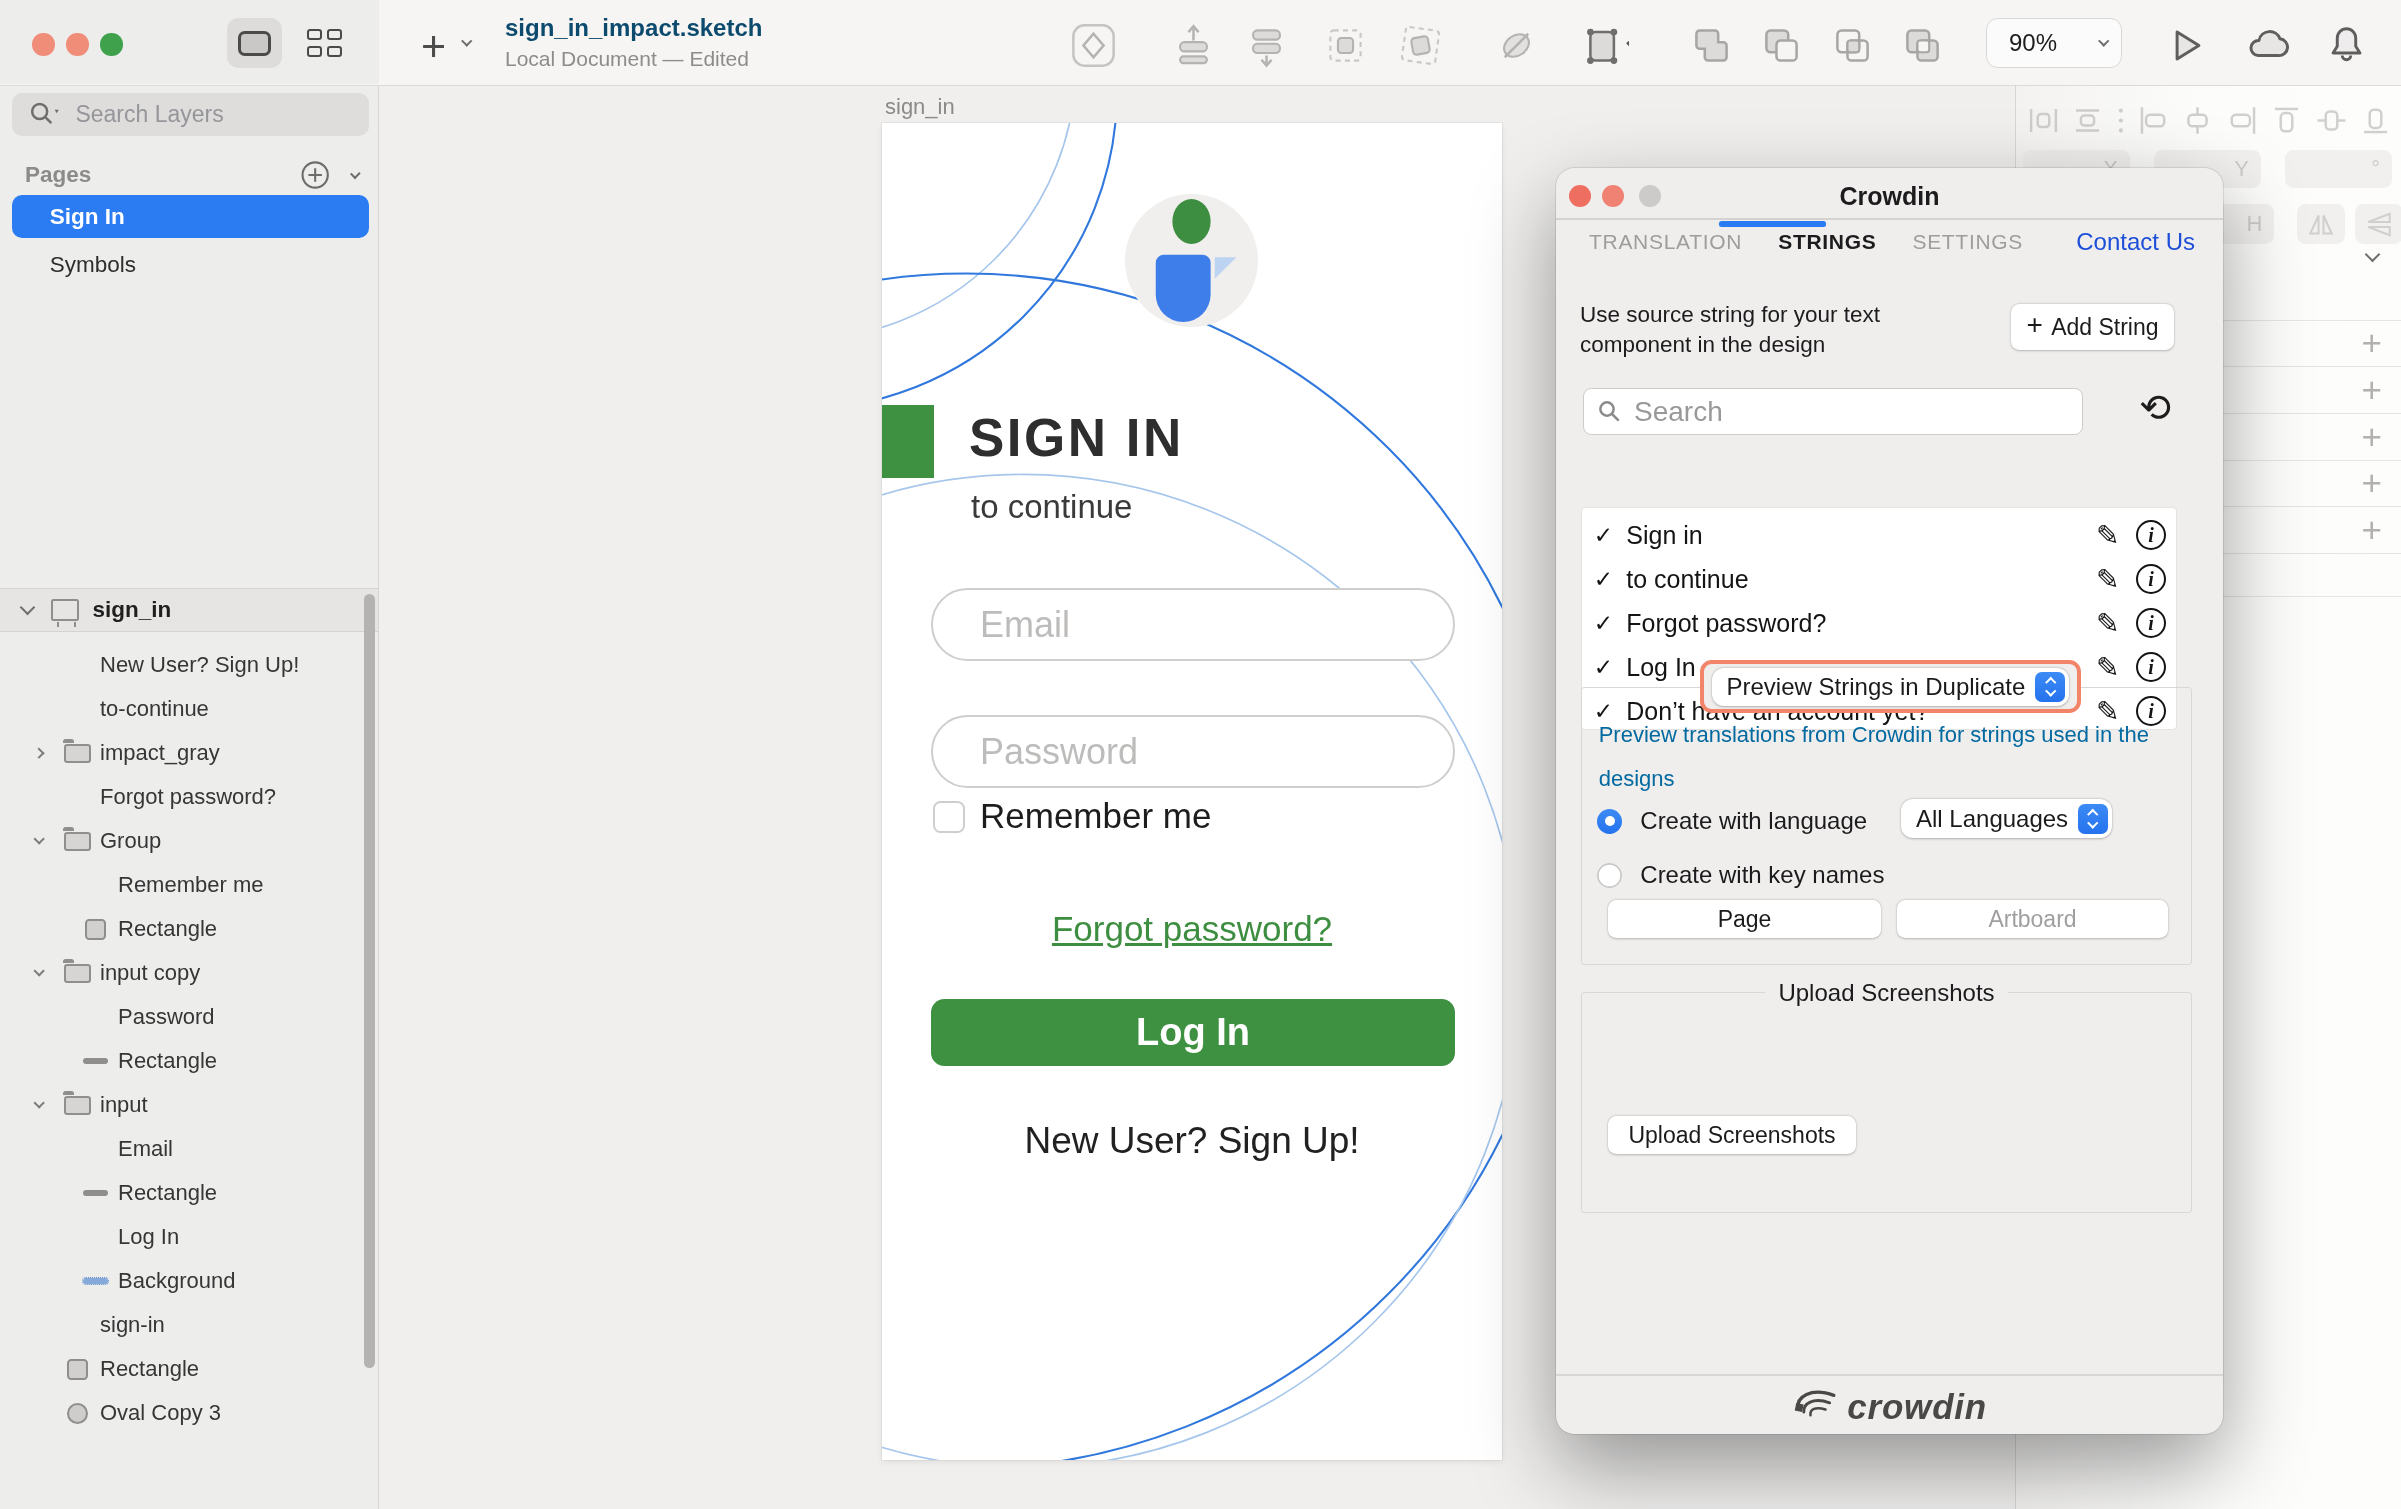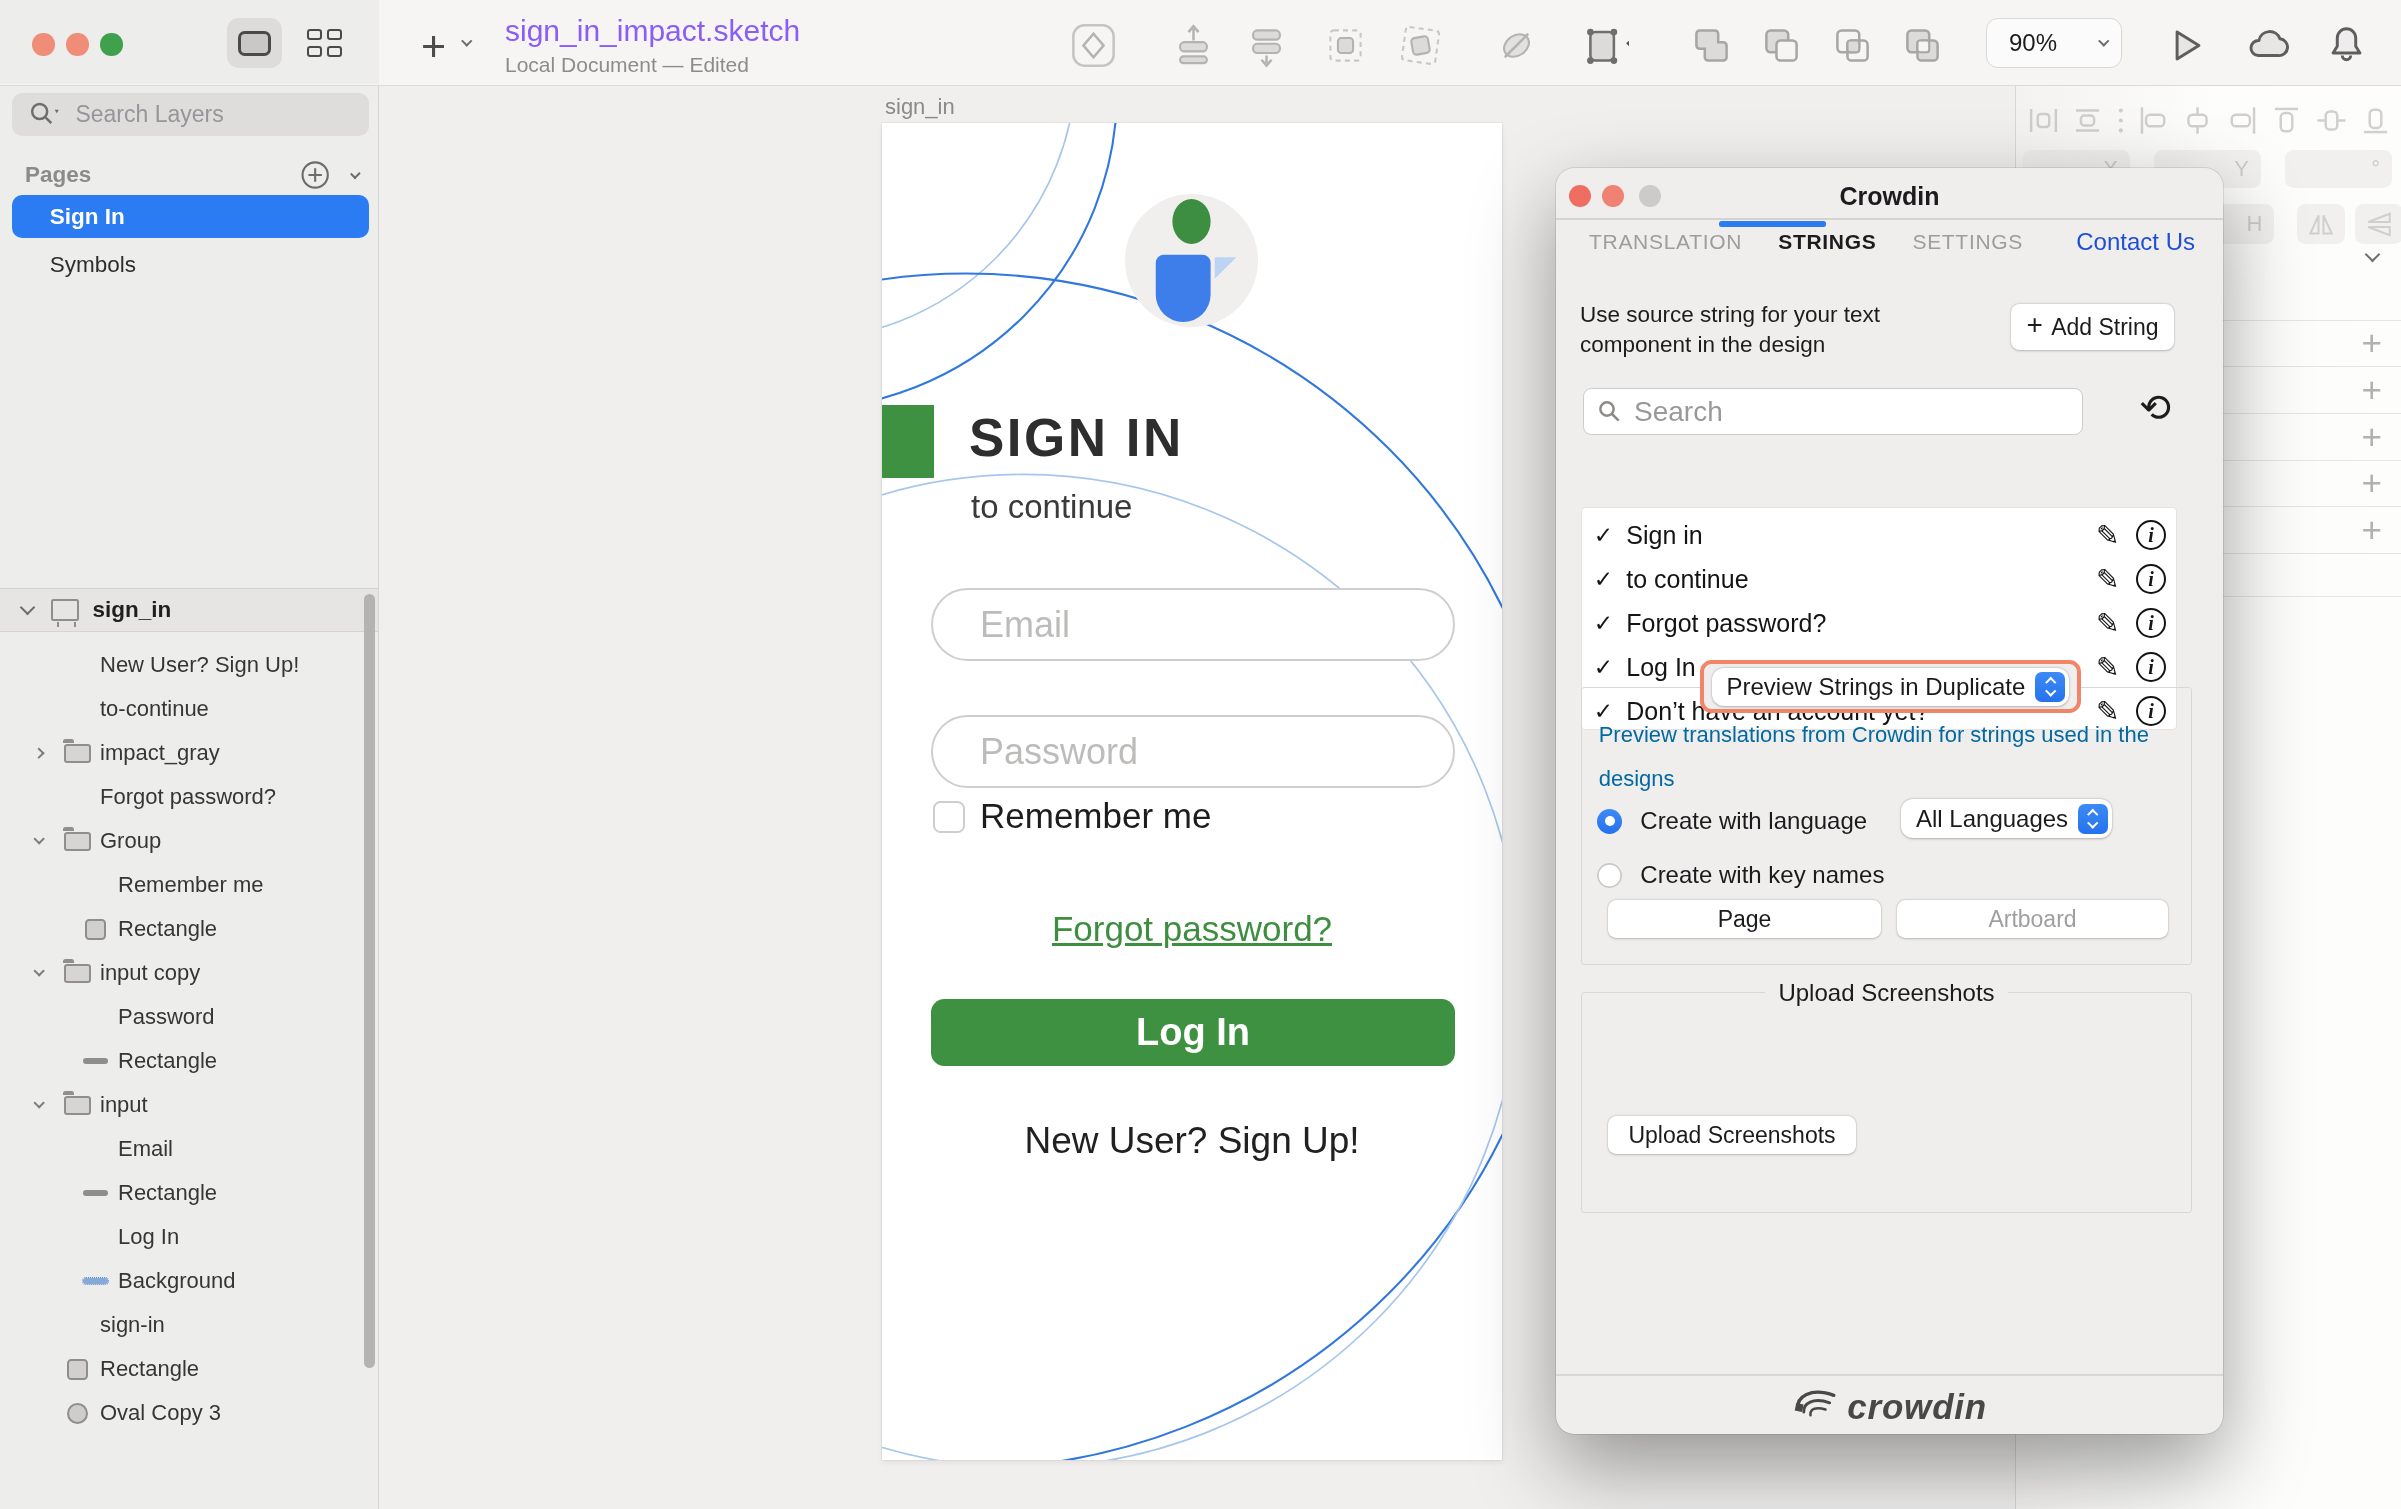--- a/index.html
+++ b/index.html
@@ -11,21 +11,21 @@
   .toolbar-left { position:absolute; left:0; top:0; width:379px; height:84px; background:#ededec; }
   .tl-light { position:absolute; top:33px; width:22.5px; height:22.5px; border-radius:50%; }
   .view-toggle { position:absolute; top:18.3px; width:55px; height:50px; border-radius:11.7px; display:flex; align-items:center; justify-content:center; }
   .view-toggle.sel { background:#dddcdb; }
   .vt-frame { width:33px; height:25px; border:3.3px solid #4a4a4a; border-radius:6.7px; background:#c9c8c7; }
   .vt-grid { display:grid; grid-template-columns:15px 15px; grid-gap:5.8px; }
   .vt-grid span { width:15px; height:11px; border:2.9px solid #4a4a4a; border-radius:3.3px; }
   .tb-plus { position:absolute; left:421px; top:22px; font-size:43px; font-weight:300; color:#4c4c4c; }
   .tb-plus-chev { position:absolute; left:463px; top:37px; }
   .doc-titles { position:absolute; left:505px; top:14px; }
-  .doc-title { font-size:30px; font-weight:400; color:#8b5cf6; }
+  .doc-title { font-size:24px; font-weight:700; color:#0c4a6e; }
   .doc-subtitle { font-size:21px; color:#8e8c8b; margin-top:5px; }
   .tb-icon { position:absolute; top:22px; width:47px; height:47px; display:flex; align-items:center; justify-content:center; }
   .zoom-ctl { position:absolute; left:1986px; top:18.3px; width:136px; height:50px; background:#fcfbfb; border:1.7px solid #d9d7d6; border-radius:11.7px; display:flex; align-items:center; }
   .zoom-ctl .zv { font-size:24px; color:#1d1d1f; margin-left:22px; }
   .chev { display:inline-block; width:11px; height:11px; border-right:2.9px solid #6f6e6d; border-bottom:2.9px solid #6f6e6d; transform:rotate(45deg); }
   .chev.small { width:7.5px; height:7.5px; border-width:2.5px; }
   .zoom-ctl .chev { margin-left:43px; margin-top:-5px; }
 
   
   .sidebar { position:absolute; left:0; top:86px; width:379px; height:1423px; background:#ededec; border-right:1.7px solid #d6d4d3; z-index:5; }

